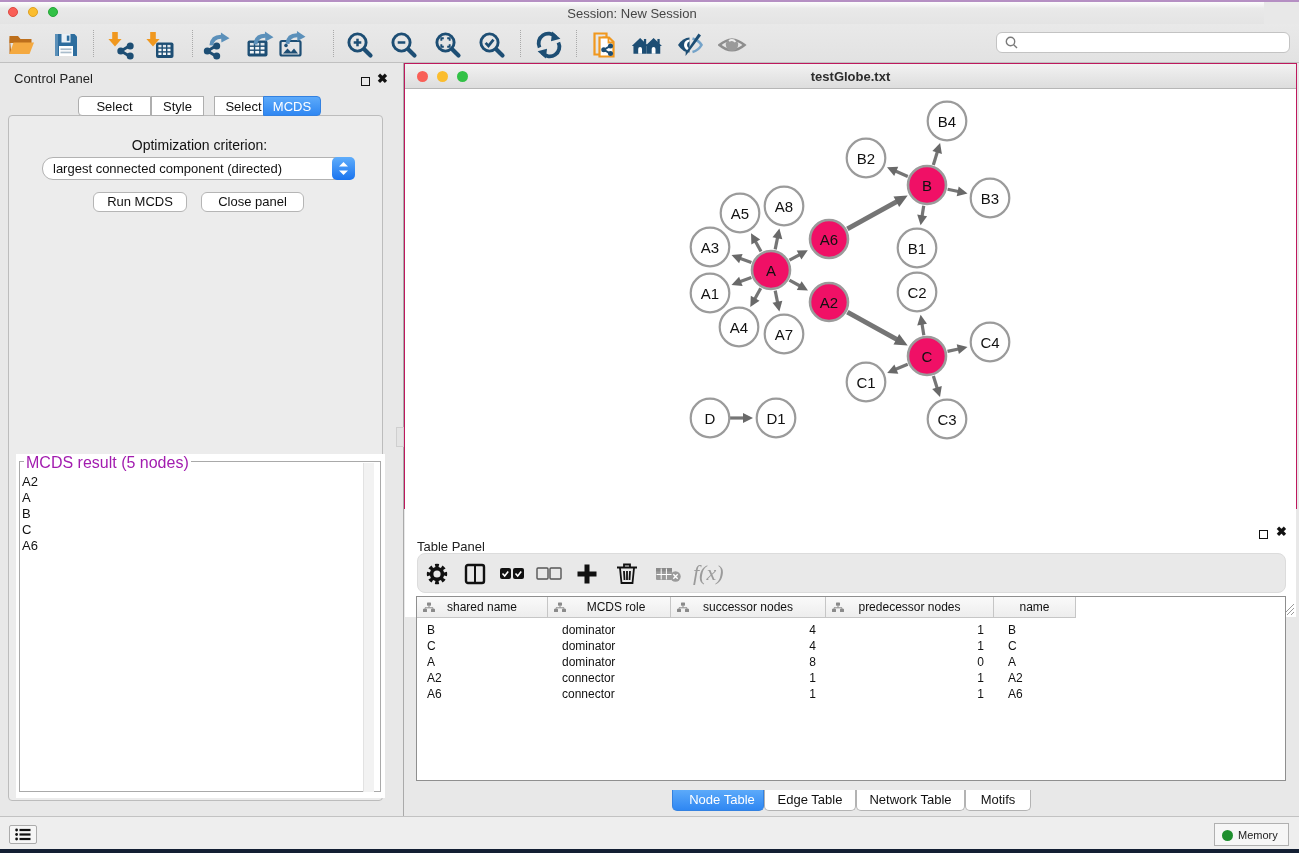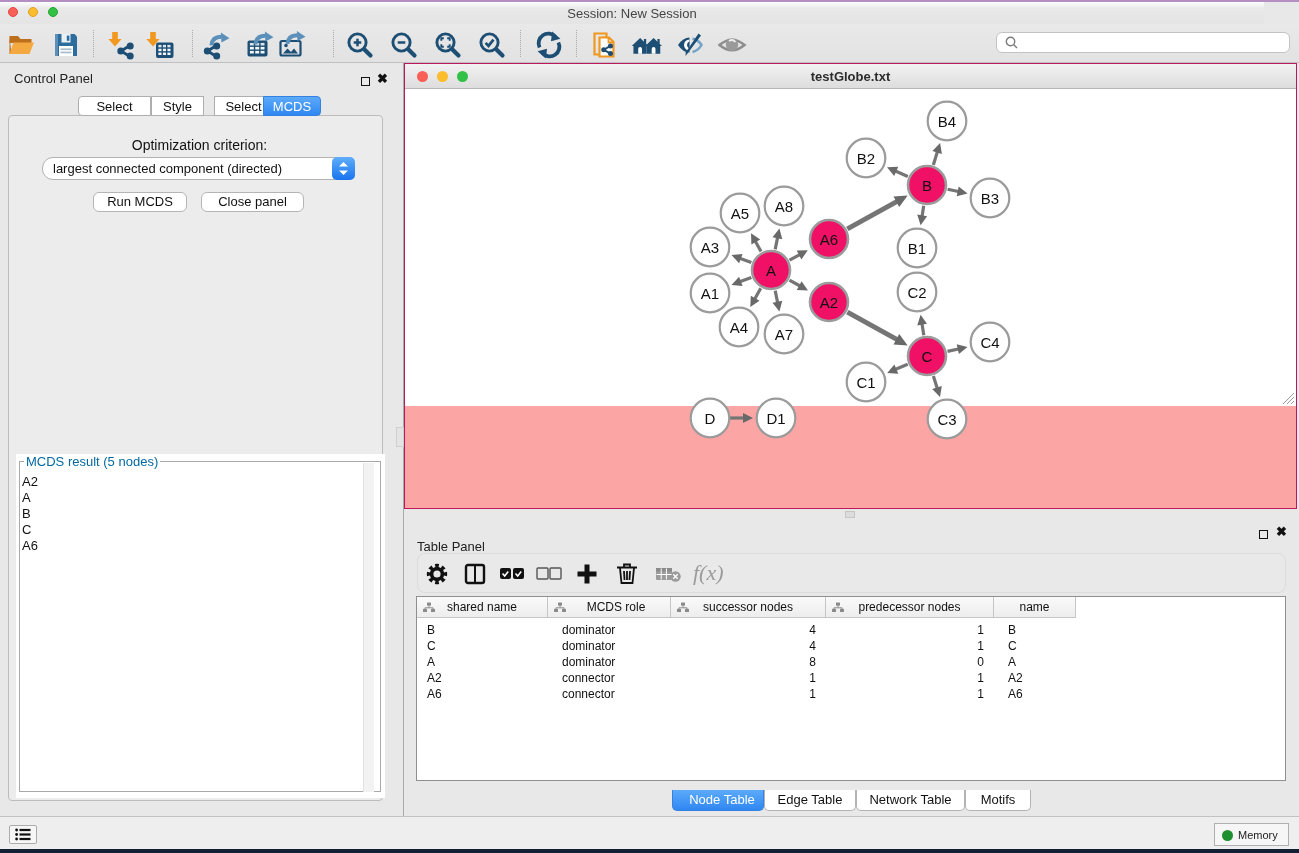--- a/index.html
+++ b/index.html
@@ -29,33 +29,33 @@
 .tab { position:absolute; top:0; height:20px; border:1px solid #aeaeae; background:#fff; text-align:center; font-size:13px; line-height:19px; color:#111; }
 .tabsel { background:linear-gradient(#5caafa,#2f87f2); color:#fff; border-color:#3381e0; }
 #cp-box { left:8px; top:115px; width:375px; height:686px; border:1px solid #bcbcbc; border-radius:4px; background:#ececec; }
 #opt-label { left:0; top:137px; width:399px; text-align:center; font-size:14px; color:#111; }
 #cp-select { left:42px; top:157px; width:313px; height:23px; background:#fff; border:1px solid #b2b2b2; border-radius:11px; font-size:13px; color:#111; line-height:21px; padding-left:10px; }
 #cp-select .stepper { position:absolute; right:-1px; top:-1px; width:23px; height:23px; border-radius:5px; background:linear-gradient(#5fadfb,#1a74ef); }
 .btn { position:absolute; height:20px; background:#fff; border:1px solid #b5b5b5; border-radius:6px; text-align:center; font-size:13px; line-height:18px; color:#111; }
 
 #fs-back { left:16px; top:454px; width:369px; height:344px; background:#fff; }
 #fs { left:19px; top:461px; width:362px; height:331px; border:1px solid #a9a9a9; background:#fff; }
-#fs-label { position:absolute; left:4px; top:-8px; background:#fff; padding:0 2px; font-size:13px; color:#0369a1; }
+#fs-label { position:absolute; left:4px; top:-8px; background:#fff; padding:0 2px; font-size:16px; color:#a21caf; }
 #fs-scroll { position:absolute; right:6px; top:1px; width:11px; height:329px; background:#f2f2f2; border-left:1px solid #e2e2e2; }
 #fs-list { position:absolute; left:2px; top:12px; font-size:13px; color:#111; line-height:16px; }
 
 #vsplit { left:403px; top:63px; width:1px; height:753px; background:#aaaaaa; }
 #vsplit-h { left:396px; top:427px; width:8px; height:20px; background:#e4e4e4; border:1px solid #cfcfcf; }
 #hsplit-h { left:845px; top:511px; width:10px; height:7px; background:#dcdcdc; border:1px solid #c6c6c6; }
 
 #netwin { left:404px; top:63px; width:893px; height:446px; border:1px solid #be185d; background:#fca5a5; }
 #netwin-tb { position:absolute; left:0; top:0; width:100%; height:25px; background:linear-gradient(#f2f2f2,#dddddd); border-bottom:1px solid #b6b6b6; }
 #netwin-tb .tl { position:absolute; top:7px; width:11px; height:11px; border-radius:50%; }
 #netwin-title { position:absolute; left:0; top:5px; width:100%; text-align:center; font-size:13px; font-weight:bold; color:#2c2c2c; }
-#netcanvas { position:absolute; left:0; top:25px; width:891px; height:317px; background:#fff; }
+#netcanvas { position:absolute; left:0; top:25px; width:891px; height:528px; background:#fff; }
 
 #tp-title { left:417px; top:525px; font-size:13px; color:#222;margin-top:14px; }
 #tp-toolbar { left:417px; top:553px; width:869px; height:40px; background:#e9e9e9; border:1px solid #dcdcdc; border-radius:8px; }
 #tp-table { left:416px; top:596px; width:870px; height:185px; border:1px solid #8f8f8f; background:#fff; }
 #tp-header { position:absolute; left:0; top:0; width:659px; height:21px; background:linear-gradient(#fafafa,#ededed); border-bottom:1px solid #c6c6c6; }
 .th { position:absolute; top:0; height:21px; border-right:1px solid #c6c6c6; font-size:12px; color:#111; text-align:center; line-height:21px; }
 .th .hicon { position:absolute; left:6px; top:5px; }
 .td { position:absolute; font-size:12px; color:#111; height:16px; line-height:16px; }
 
 #tp-tabs { left:672px; top:790px; height:21px; }

